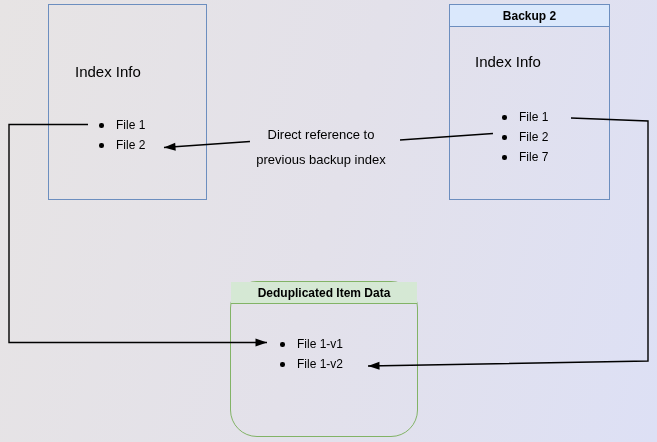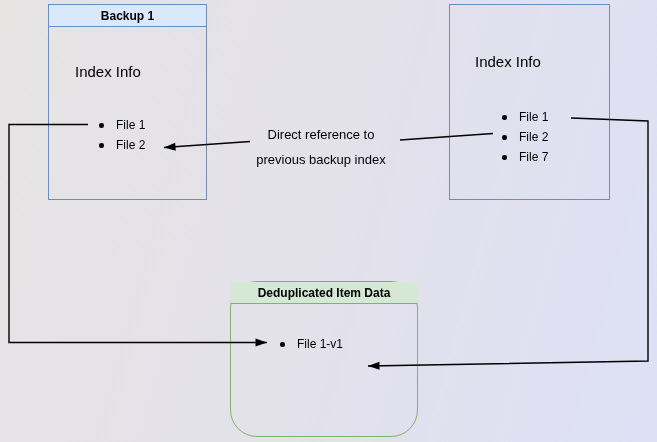--- a/index.html
+++ b/index.html
@@ -79,41 +79,42 @@
     width: 657px; height: 442px;
     pointer-events: none;
   }
 </style>
 </head>
 <body>
 
 <div class="canvas">
 
   <div id="backup1" class="box blue">
-    <div class="box-title">Backup 1</div>
     <div class="box-subtitle">Index Info</div>
     <ul class="file-list">
         <li>File 1</li>
         <li>File 2</li>
       </ul>
   </div>
 
   <div id="backup2" class="box blue">
+    <div class="box-title">Backup 2</div>
     <div class="box-subtitle">Index Info</div>
     <ul class="file-list">
         <li>File 1</li>
         <li>File 2</li>
         <li>File 7</li>
       </ul>
   </div>
 
   <div id="dedup" class="box green">
     <div class="box-title">Deduplicated Item Data</div>
     <ul class="file-list">
         <li>File 1-v1</li>
+        <li>File 1-v2</li>
       </ul>
   </div>
 
   <div class="connector-label">Direct reference to previous backup index</div>
 
   <svg class="connectors" viewBox="0 0 657 442" xmlns="http://www.w3.org/2000/svg">
     <defs>
       <marker id="arrow" markerUnits="userSpaceOnUse" markerWidth="13" markerHeight="10" refX="12" refY="5" orient="auto">
         <path d="M0.5,1 L12,5 L0.5,9 Z" fill="#000"></path>
       </marker>

